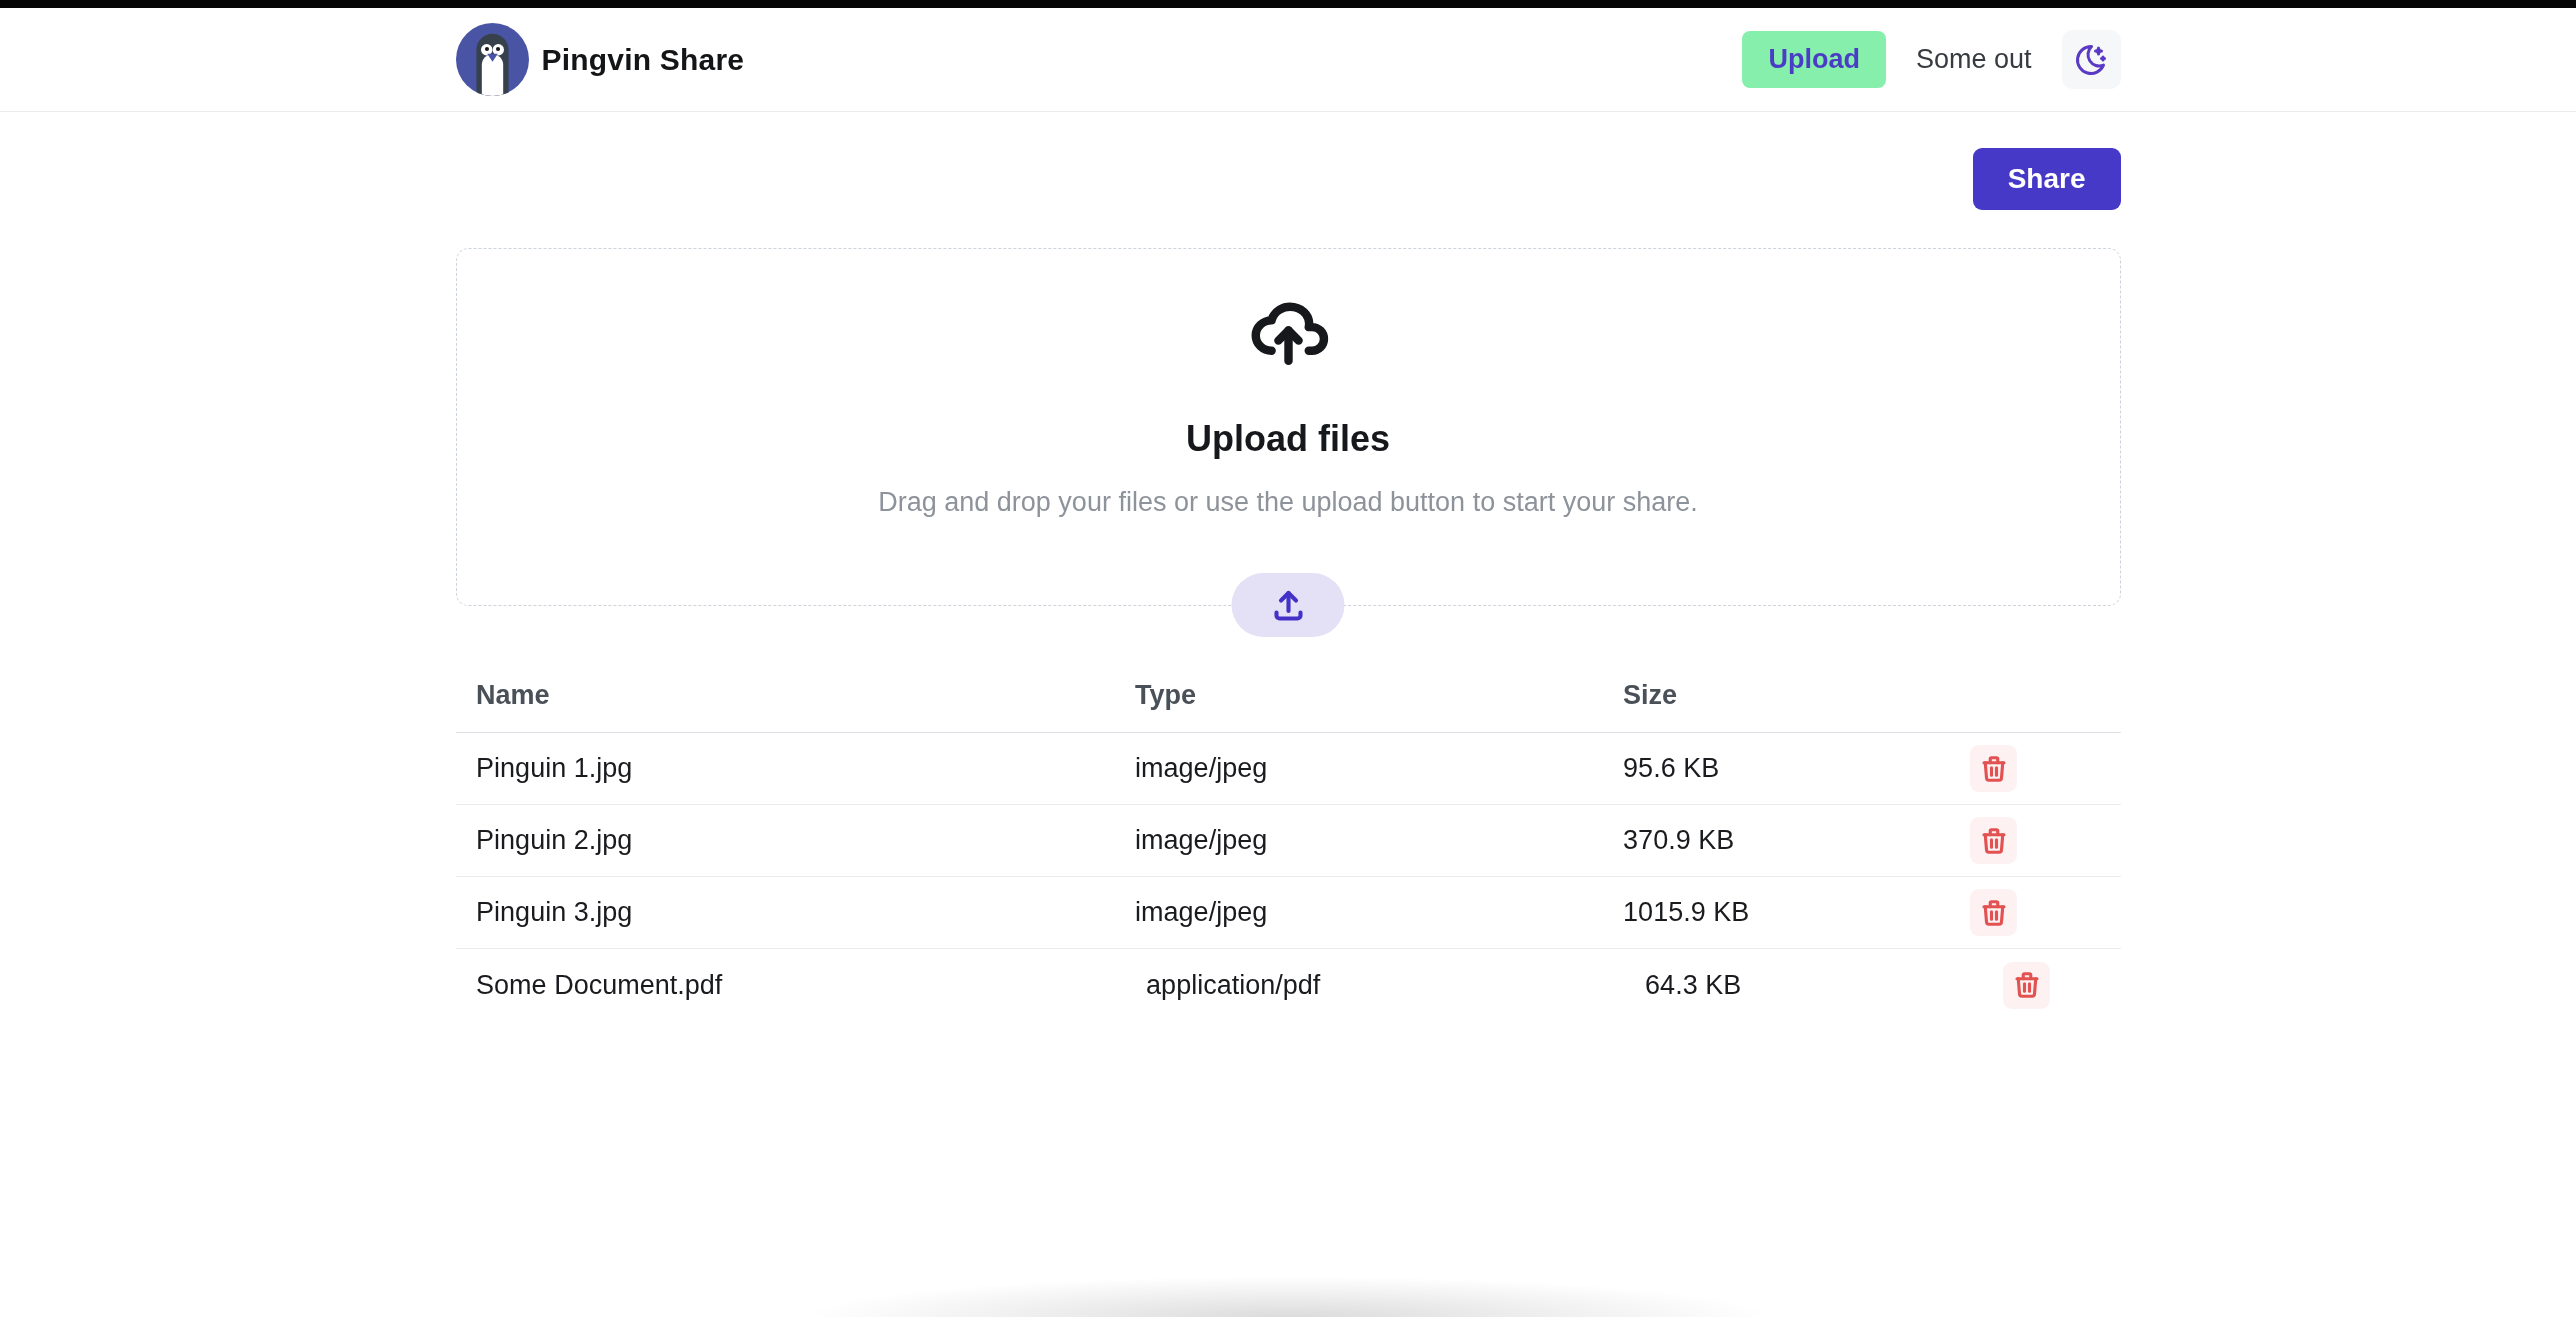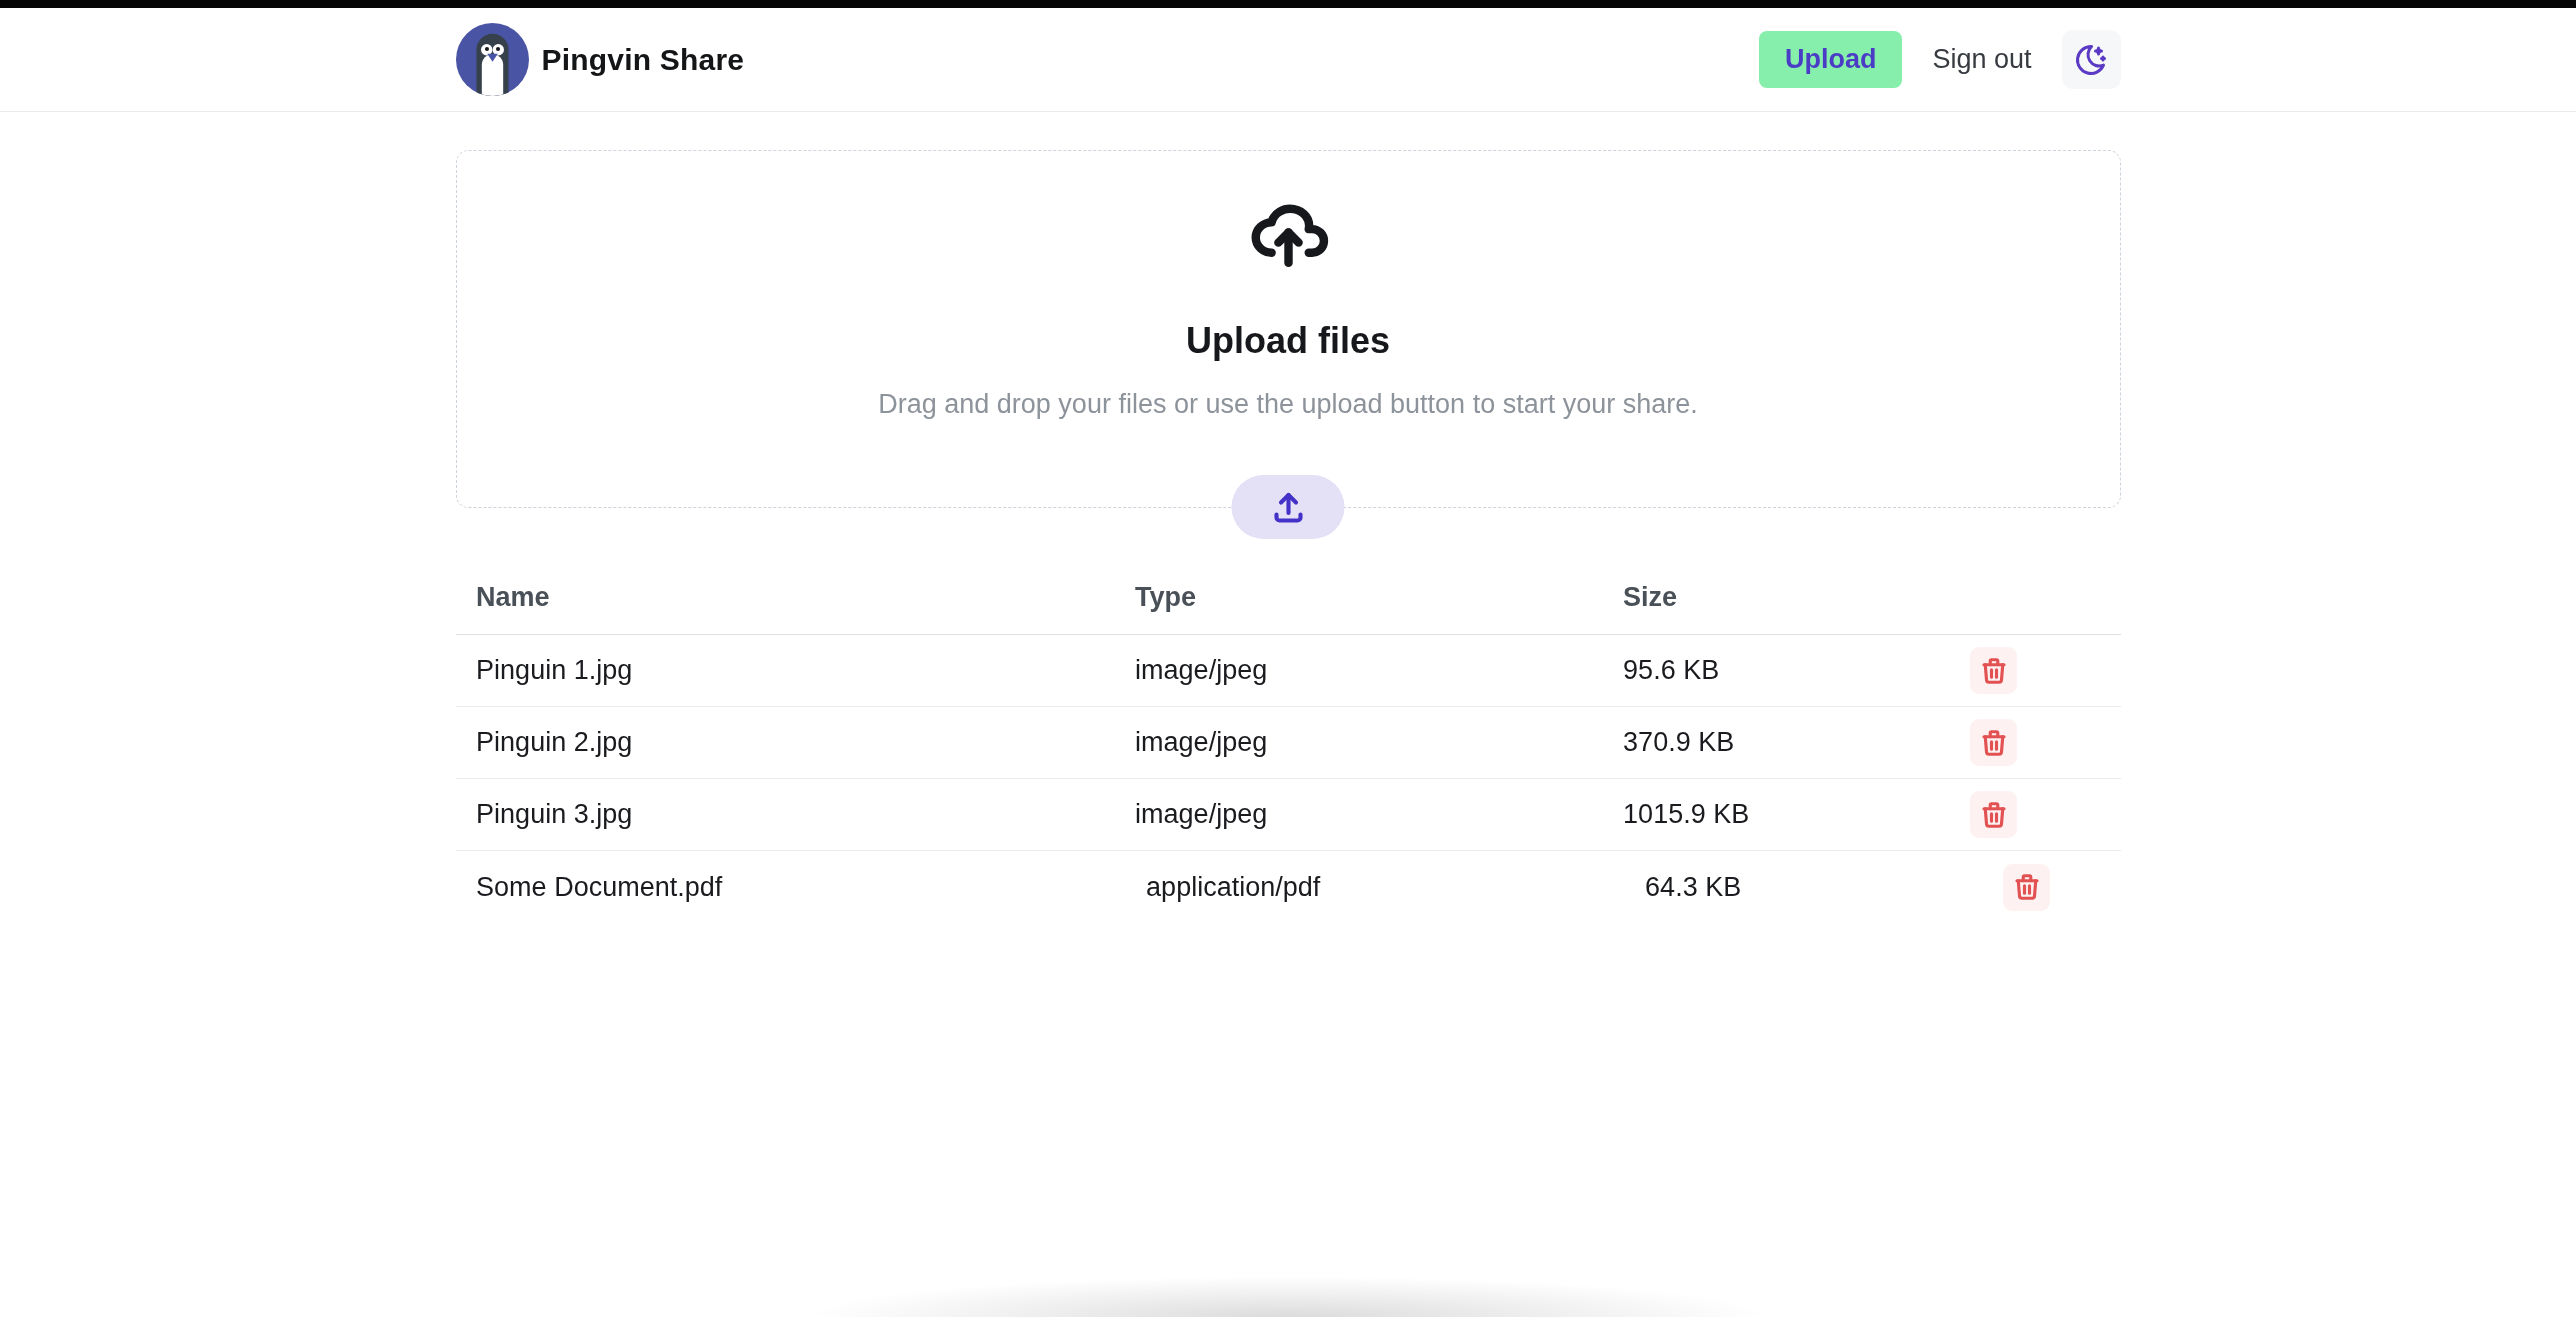--- a/index.html
+++ b/index.html
@@ -141,34 +141,37 @@
           <circle cx="47.5" cy="30" r="6.4" fill="#ffffff"></circle>
           <circle cx="34.8" cy="29.2" r="2.3" fill="#16181b"></circle>
           <circle cx="47.2" cy="29.2" r="2.3" fill="#16181b"></circle>
           <path d="M35 34.5 L47 34.5 L41 43.5 Z" fill="#4a54a4"></path>
         </g>
       </svg>
       <div class="app-title">Pingvin Share</div>
     </div>
     <div class="header-right">
       <button class="nav-pill">Upload</button>
-      <button class="nav-link">Sign out</button>
+      <button class="nav-link">Some out</button>
       <button class="theme-toggle">
         <svg width="36" height="36" viewBox="0 0 24 24" fill="none" stroke="#5a3ac4" stroke-width="2" stroke-linecap="round" stroke-linejoin="round">
           <path d="M12 3c.132 0 .263 0 .393 0a7.5 7.5 0 0 0 7.92 12.446a9 9 0 1 1 -8.313 -12.454z"></path>
           <path d="M17 4a2 2 0 0 0 2 2a2 2 0 0 0 -2 2a2 2 0 0 0 -2 -2a2 2 0 0 0 2 -2"></path>
           <path d="M19 11h2m-1 -1v2"></path>
         </svg>
       </button>
     </div>
   </div>
 </header>
 
 <main class="main container">
 
+  <div class="share-row">
+    <button class="share-btn">Share</button>
+  </div>
 
   <div class="dropzone">
     <svg class="dz-cloud" style="margin-left:auto;margin-right:auto;" width="81" height="81" viewBox="0 0 24 24" fill="none" stroke="#16181b" stroke-width="2.5" stroke-linecap="round" stroke-linejoin="round">
       <path d="M7 18a4.6 4.4 0 0 1 0 -9a5 4.5 0 0 1 11 2h1a3.5 3.5 0 0 1 0 7h-1"></path>
       <path d="M9 15l3 -3l3 3"></path>
       <path d="M12 12l0 9"></path>
     </svg>
     <div class="dz-title">Upload files</div>
     <div class="dz-subtitle">Drag and drop your files or use the upload button to start your share.</div>
     <button class="dz-upload-btn">

